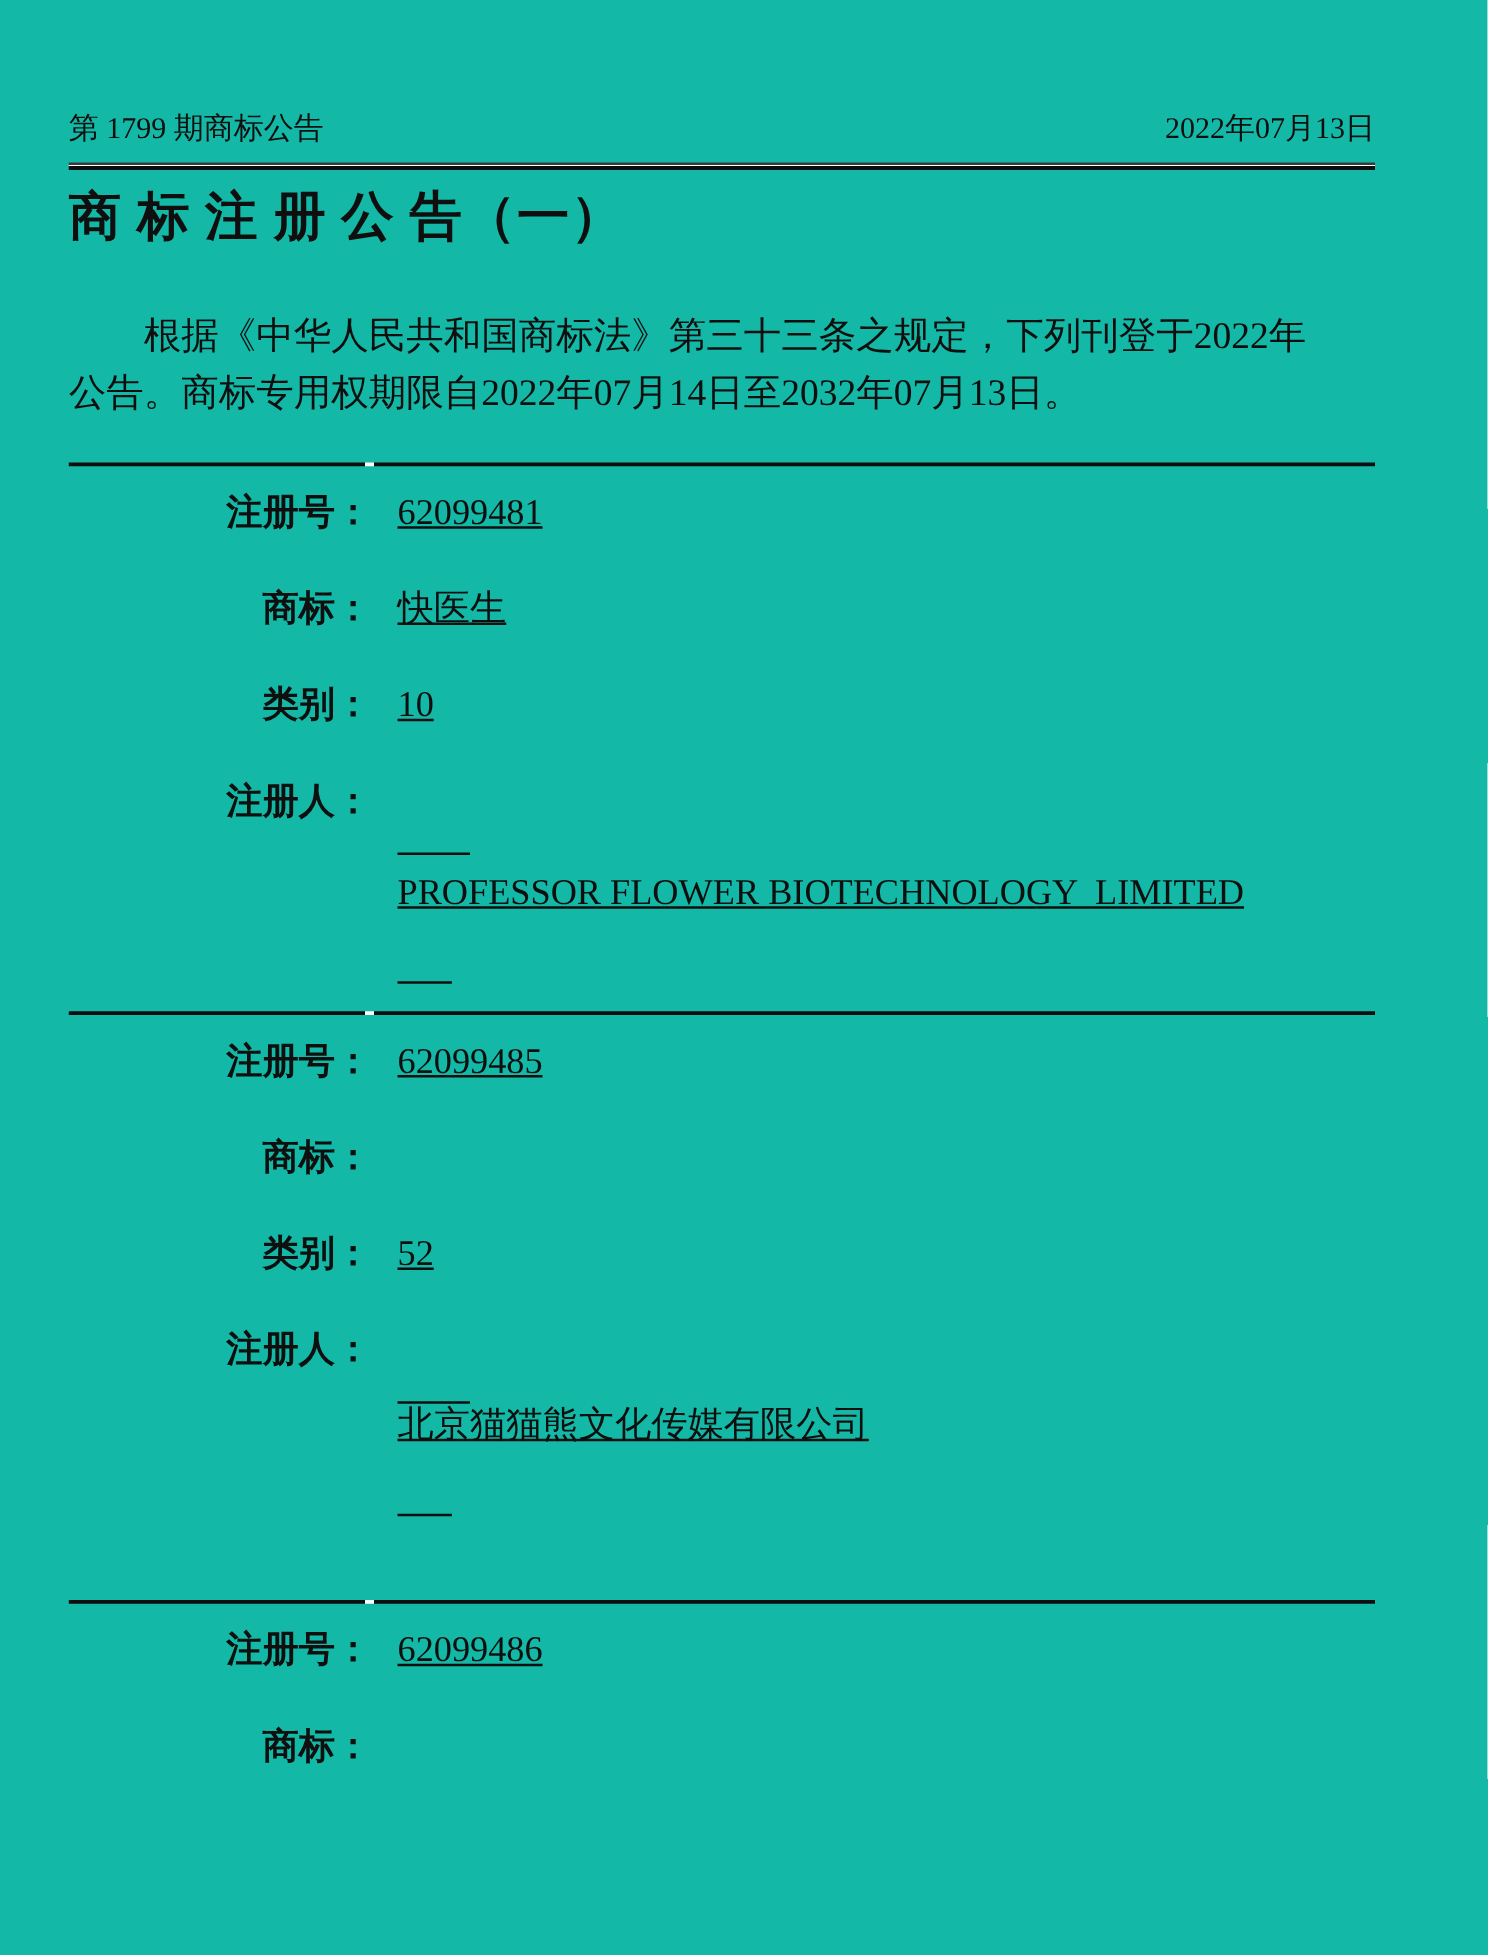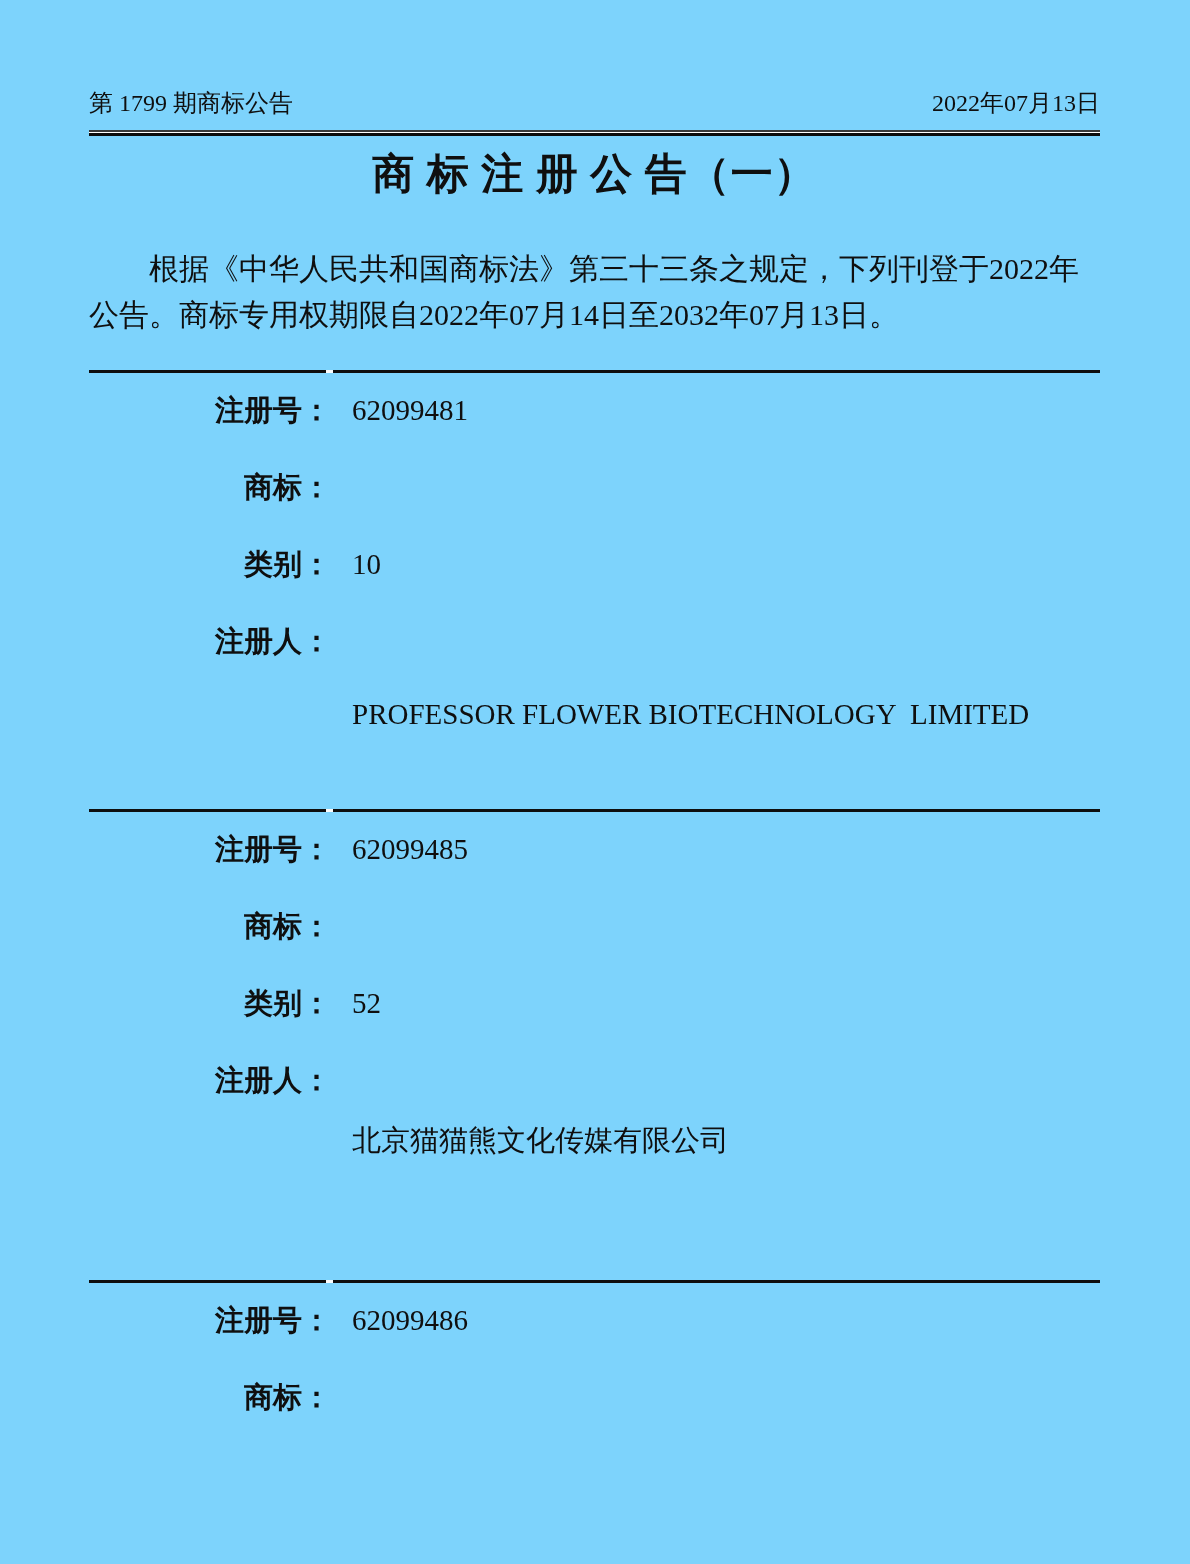--- a/index.html
+++ b/index.html
@@ -1,22 +1,22 @@
 <!DOCTYPE html>
 <html><head>
 <meta charset="utf-8">
 <style>
   html, body { margin: 0; padding: 0; background: #ffffff; }
   .page {
     position: relative;
     width: 1190px;
     height: 1564px;
     box-sizing: border-box;
-    padding: 88px 90px 0 89px;
-    background: #7dd3fc;
+    padding: 88px 90px 0 55px;
+    background: #14b8a6;
     color: #0f0f0f;
     font-family: "Liberation Serif", "DejaVu Serif", serif;
     overflow: hidden;
   }
   .page-header {
     display: flex;
     justify-content: space-between;
     align-items: baseline;
     font-size: 24px;
     line-height: 30px;
@@ -24,21 +24,21 @@
   .head-rule {
     margin-top: 12px;
     height: 6px;
     background: linear-gradient(to bottom, #3a3a3a 0 2px, #ffffff 2px 3px, #0c0c0c 3px 6px);
   }
   .doc-title {
     margin: 10px 0 0 0;
     font-size: 42px;
     line-height: 56px;
     font-weight: 700;
-    text-align: center;
+    text-align: left;
     letter-spacing: 1px;
   }
   .intro {
     margin-top: 44px;
     margin-bottom: 32px;
     font-size: 30px;
     line-height: 46px;
     font-weight: 400;
   }
   .intro-line { white-space: nowrap; }
@@ -62,21 +62,21 @@
     font-size: 29px;
     line-height: 30px;
     margin-bottom: 47px;
     gap: 21px;
   }
   .row:last-child { margin-bottom: 0; }
   .field-label {
     font-weight: 700;
     text-align: right;
   }
-  .field-value { white-space: pre-wrap; }
+  .field-value { white-space: pre-wrap; text-decoration: underline; }
   .registrant-en {
     margin-top: 13px;
     white-space: pre-wrap;
   }
 </style>
 </head>
 <body>
 
 <div class="page">
 
@@ -95,20 +95,21 @@
   </div>
 
   <div class="sep notched"></div>
   <section class="entry pad-a">
     <div class="row">
       <div class="field-label">注册号：</div>
       <div class="field-value">62099481</div>
     </div>
     <div class="row">
       <div class="field-label">商标：</div>
+      <div class="field-value">快医生</div>
     </div>
     <div class="row">
       <div class="field-label">类别：</div>
       <div class="field-value">10</div>
     </div>
     <div class="row">
       <div class="field-label">注册人：</div>
       <div class="field-value">
         <div class="registrant-en">PROFESSOR FLOWER BIOTECHNOLOGY  LIMITED</div>
       </div>

